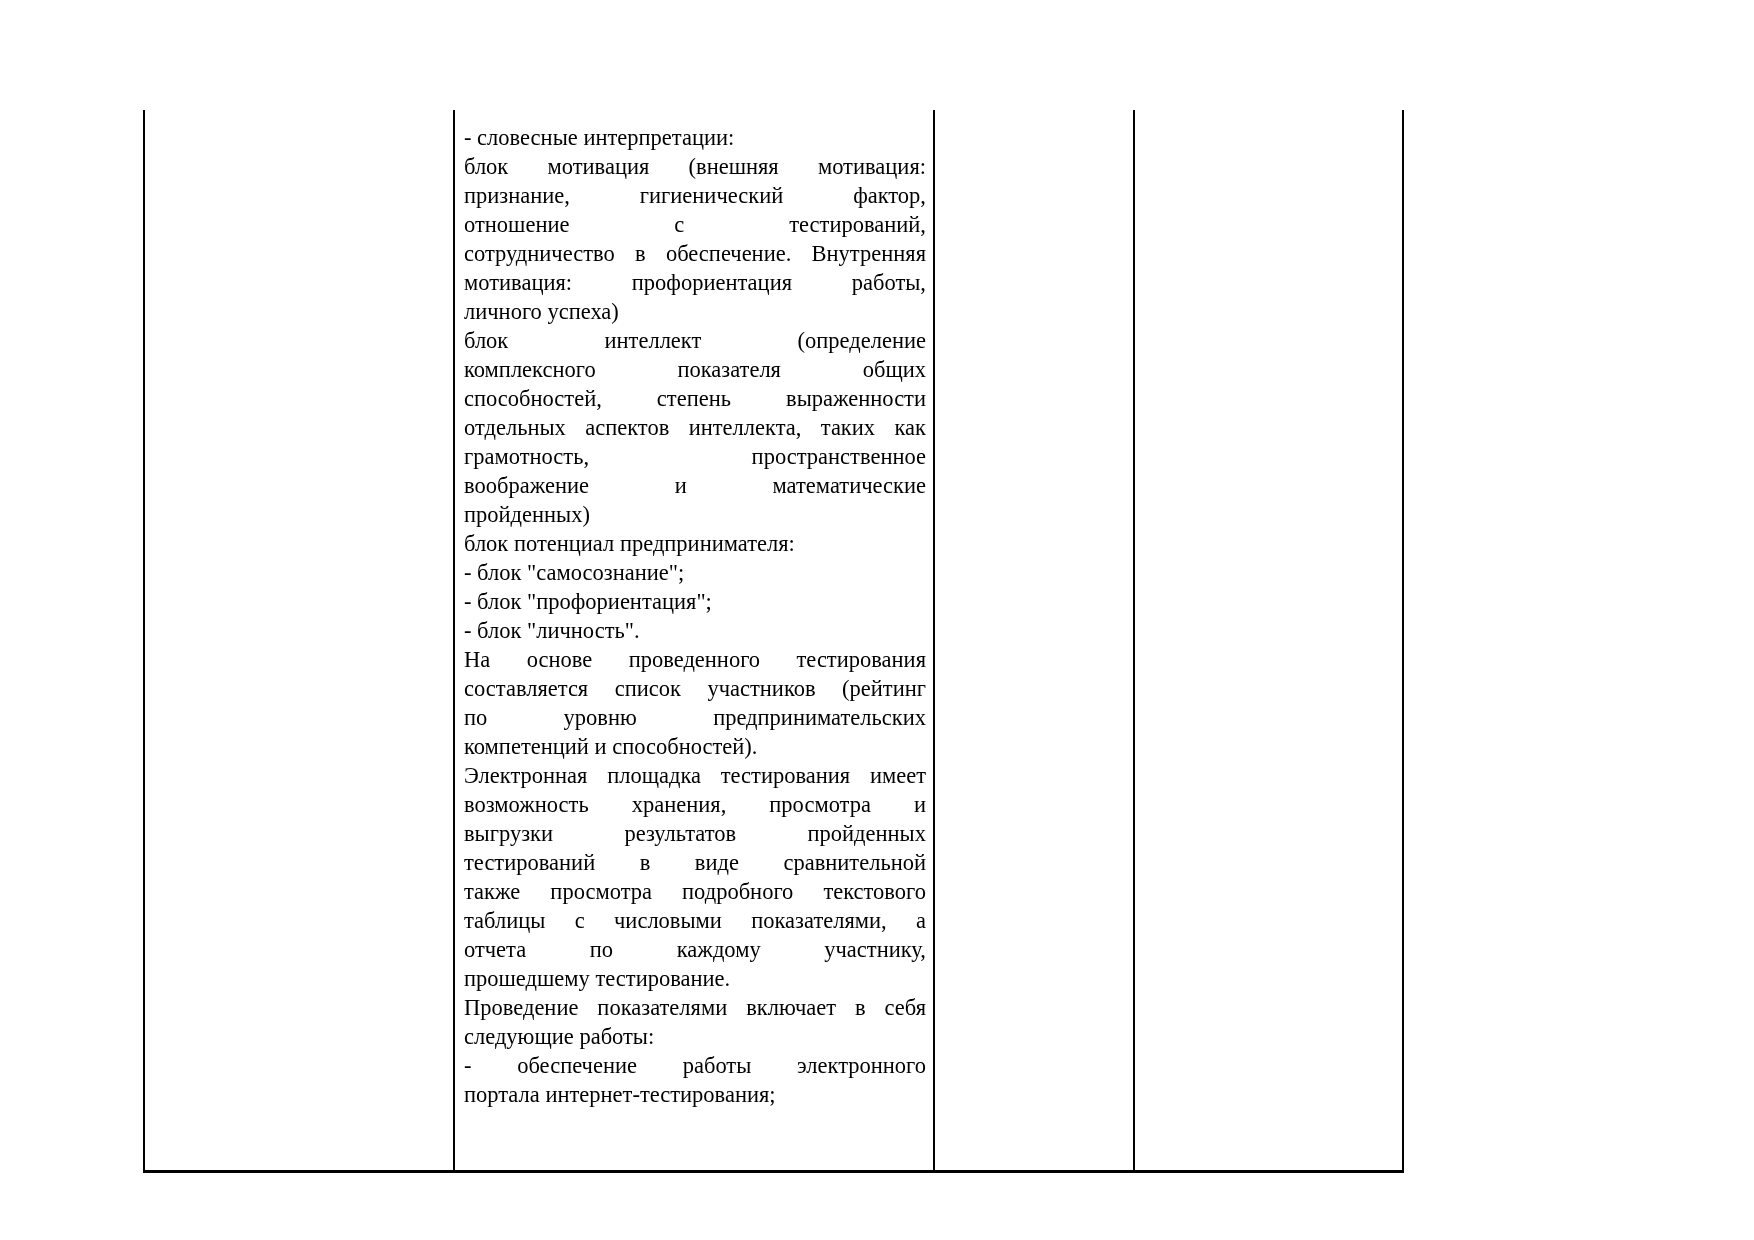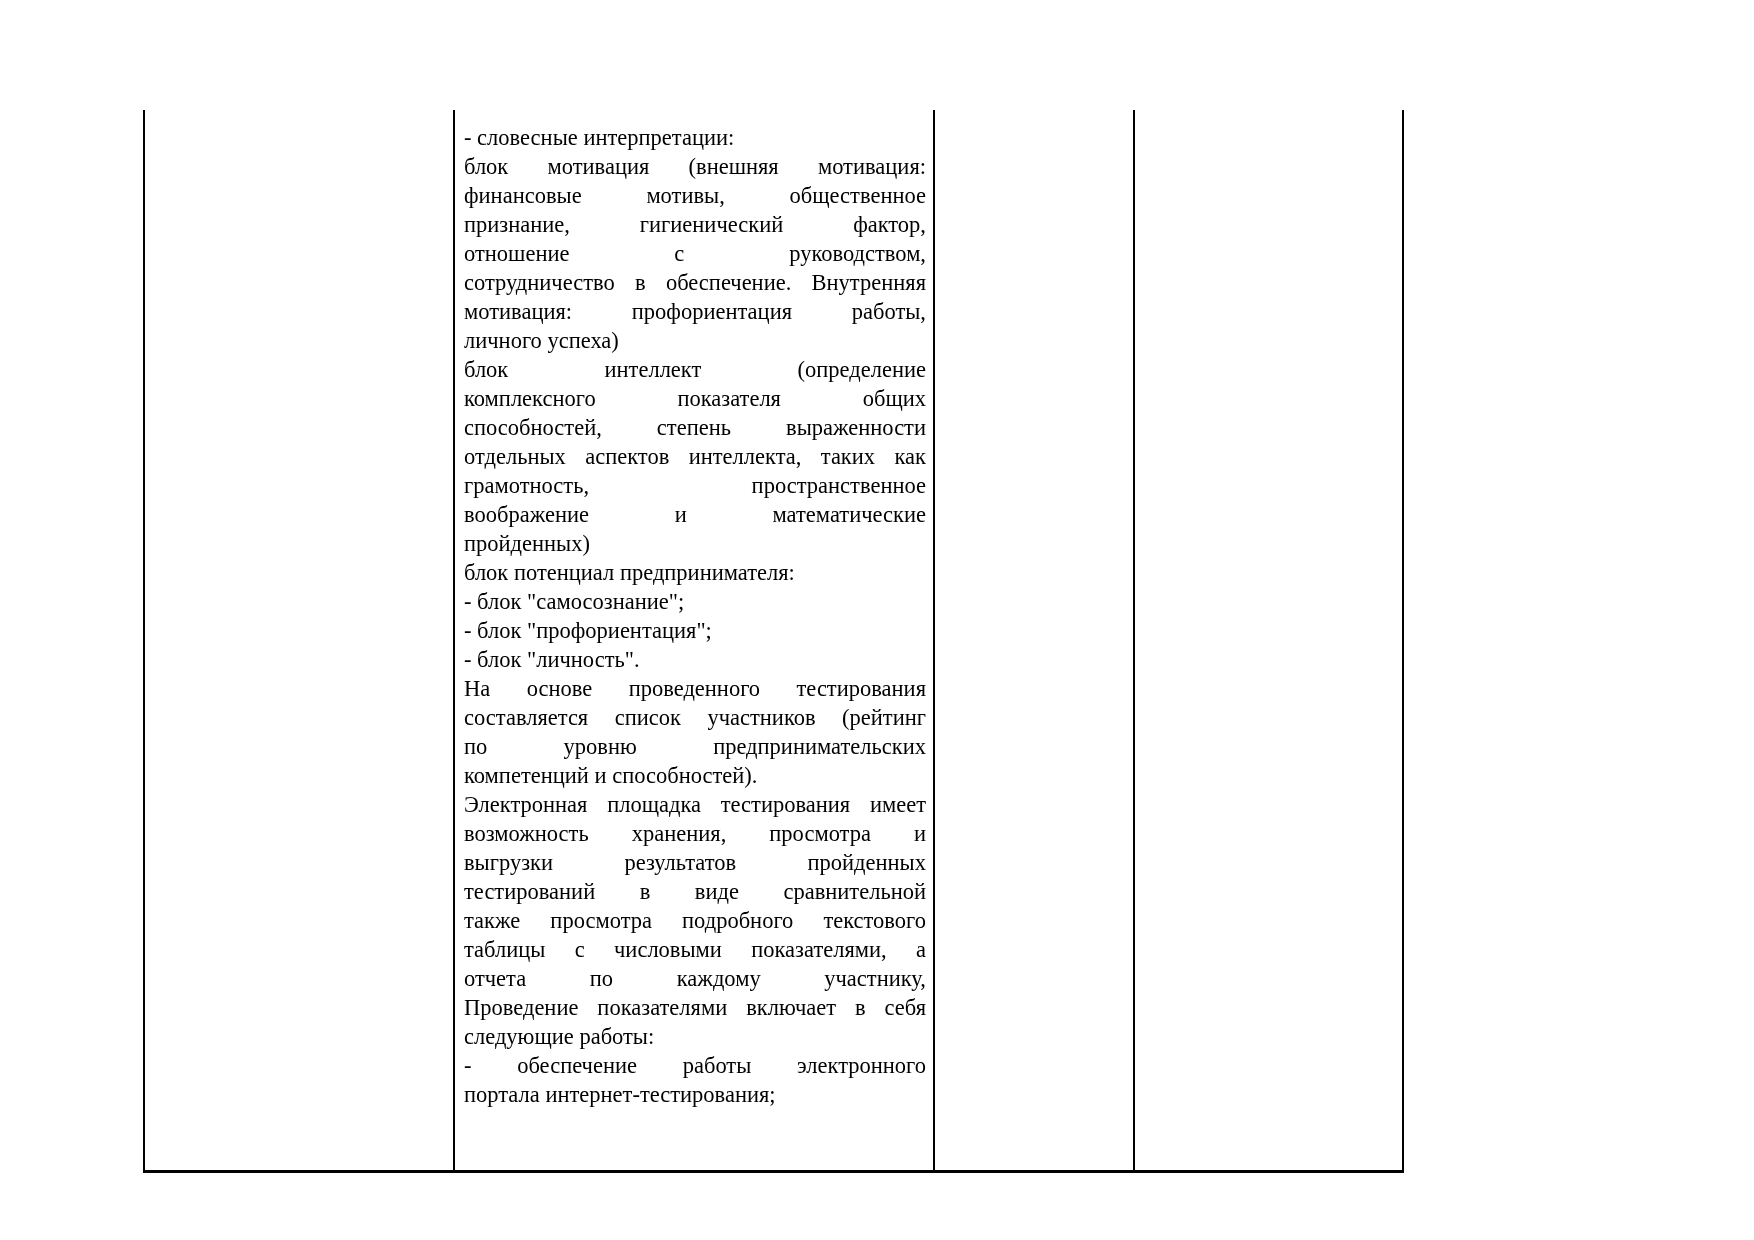--- a/index.html
+++ b/index.html
@@ -64,23 +64,22 @@
 <div class="page">
   <div class="doc-table">
     <div class="cell c1"></div>
     <div class="cell c2">
       <div id="cell-paragraphs">
           <div class="para">
             <div class="line">- словесные интерпретации:</div>
           </div>
           <div class="para">
             <div class="line fill">блок мотивация (внешняя мотивация:</div>
-            <div class="line fill">финансовые мотивы, общественное</div>
             <div class="line fill">признание, гигиенический фактор,</div>
-            <div class="line fill">отношение с руководством,</div>
+            <div class="line fill">отношение с тестирований,</div>
             <div class="line fill">сотрудничество в обеспечение. Внутренняя</div>
             <div class="line fill">мотивация: профориентация работы,</div>
             <div class="line">личного успеха)</div>
           </div>
           <div class="para">
             <div class="line fill">блок интеллект (определение</div>
             <div class="line fill">комплексного показателя общих</div>
             <div class="line fill">способностей, степень выраженности</div>
             <div class="line fill">отдельных аспектов интеллекта, таких как</div>
             <div class="line fill">грамотность, пространственное</div>
@@ -106,20 +105,21 @@
             <div class="line">компетенций и способностей).</div>
           </div>
           <div class="para">
             <div class="line fill">Электронная площадка тестирования имеет</div>
             <div class="line fill">возможность хранения, просмотра и</div>
             <div class="line fill">выгрузки результатов пройденных</div>
             <div class="line fill">тестирований в виде сравнительной</div>
             <div class="line fill">также просмотра подробного текстового</div>
             <div class="line fill">таблицы с числовыми показателями, а</div>
             <div class="line fill">отчета по каждому участнику,</div>
+            <div class="line">прошедшему тестирование.</div>
           </div>
           <div class="para">
             <div class="line fill">Проведение показателями включает в себя</div>
             <div class="line">следующие работы:</div>
           </div>
           <div class="para">
             <div class="line fill">- обеспечение работы электронного</div>
             <div class="line">портала интернет-тестирования;</div>
           </div>
         </div>

